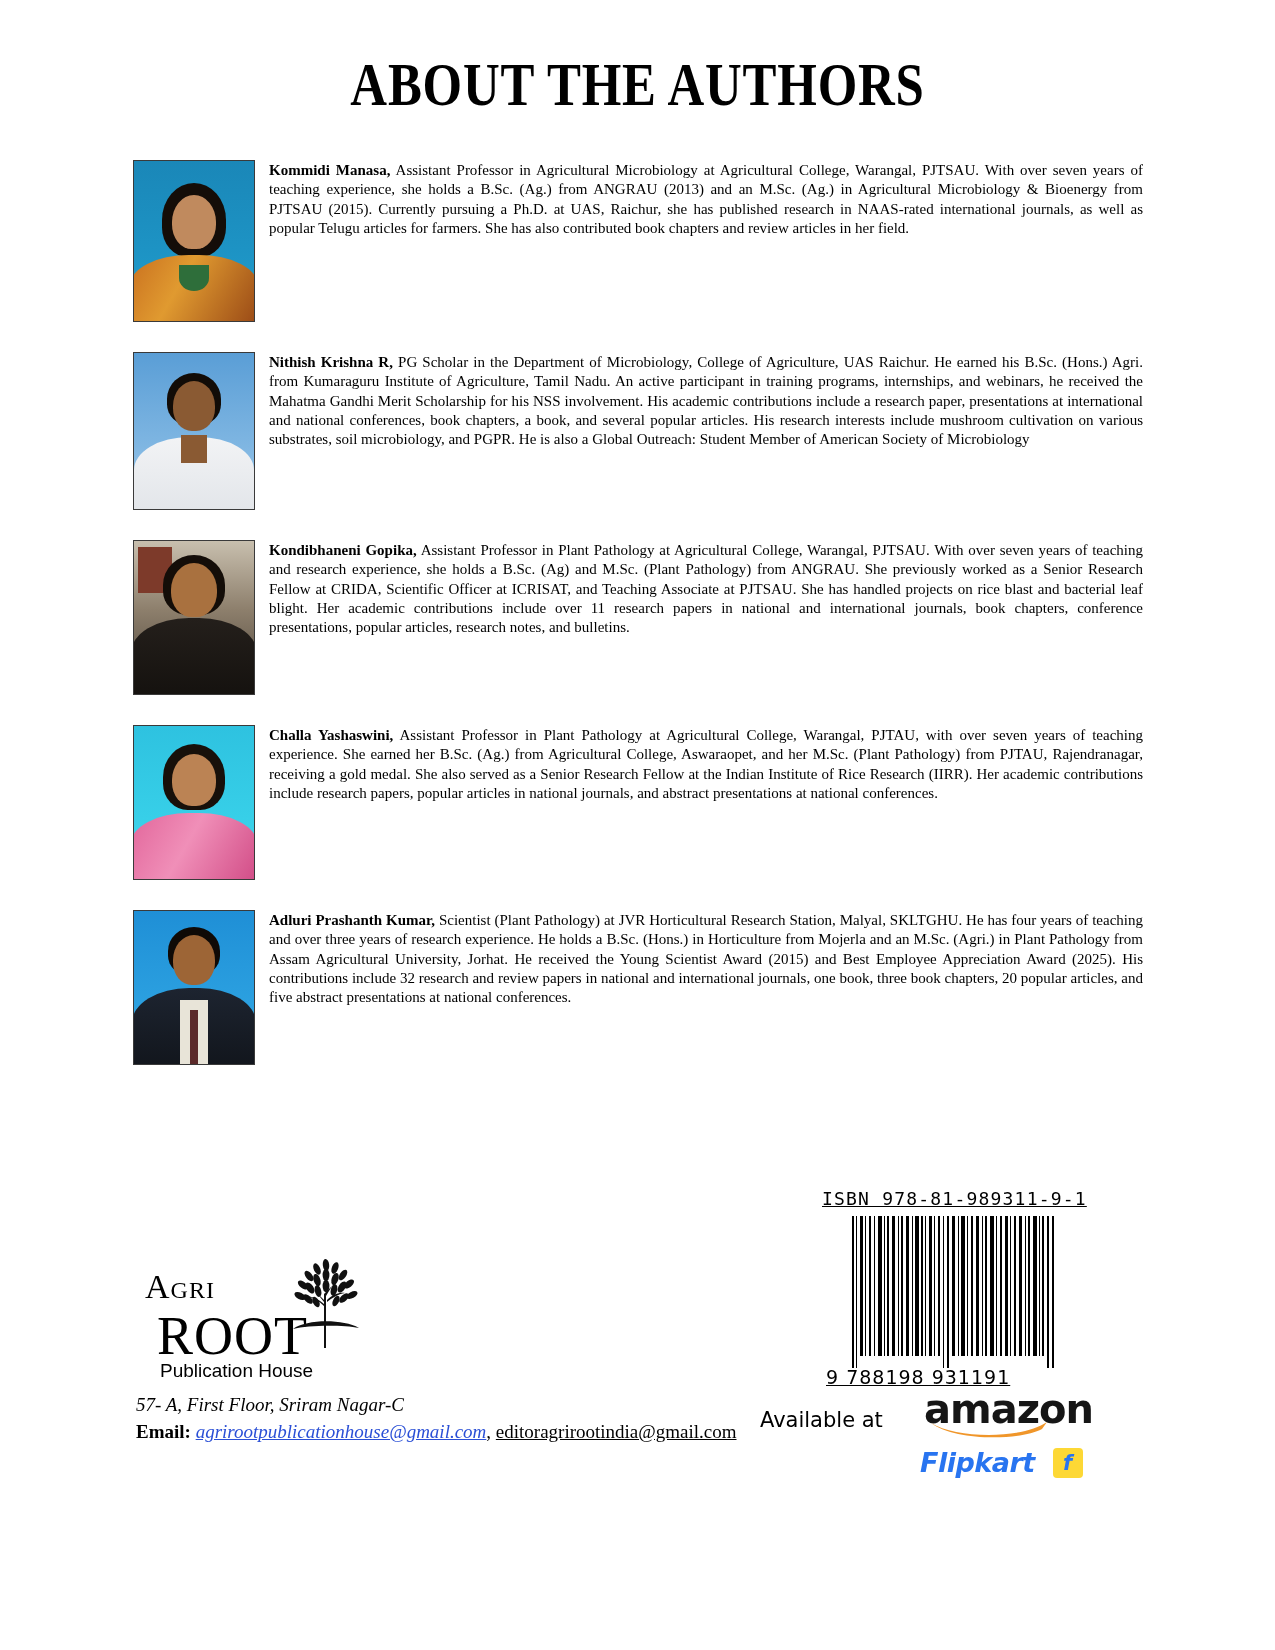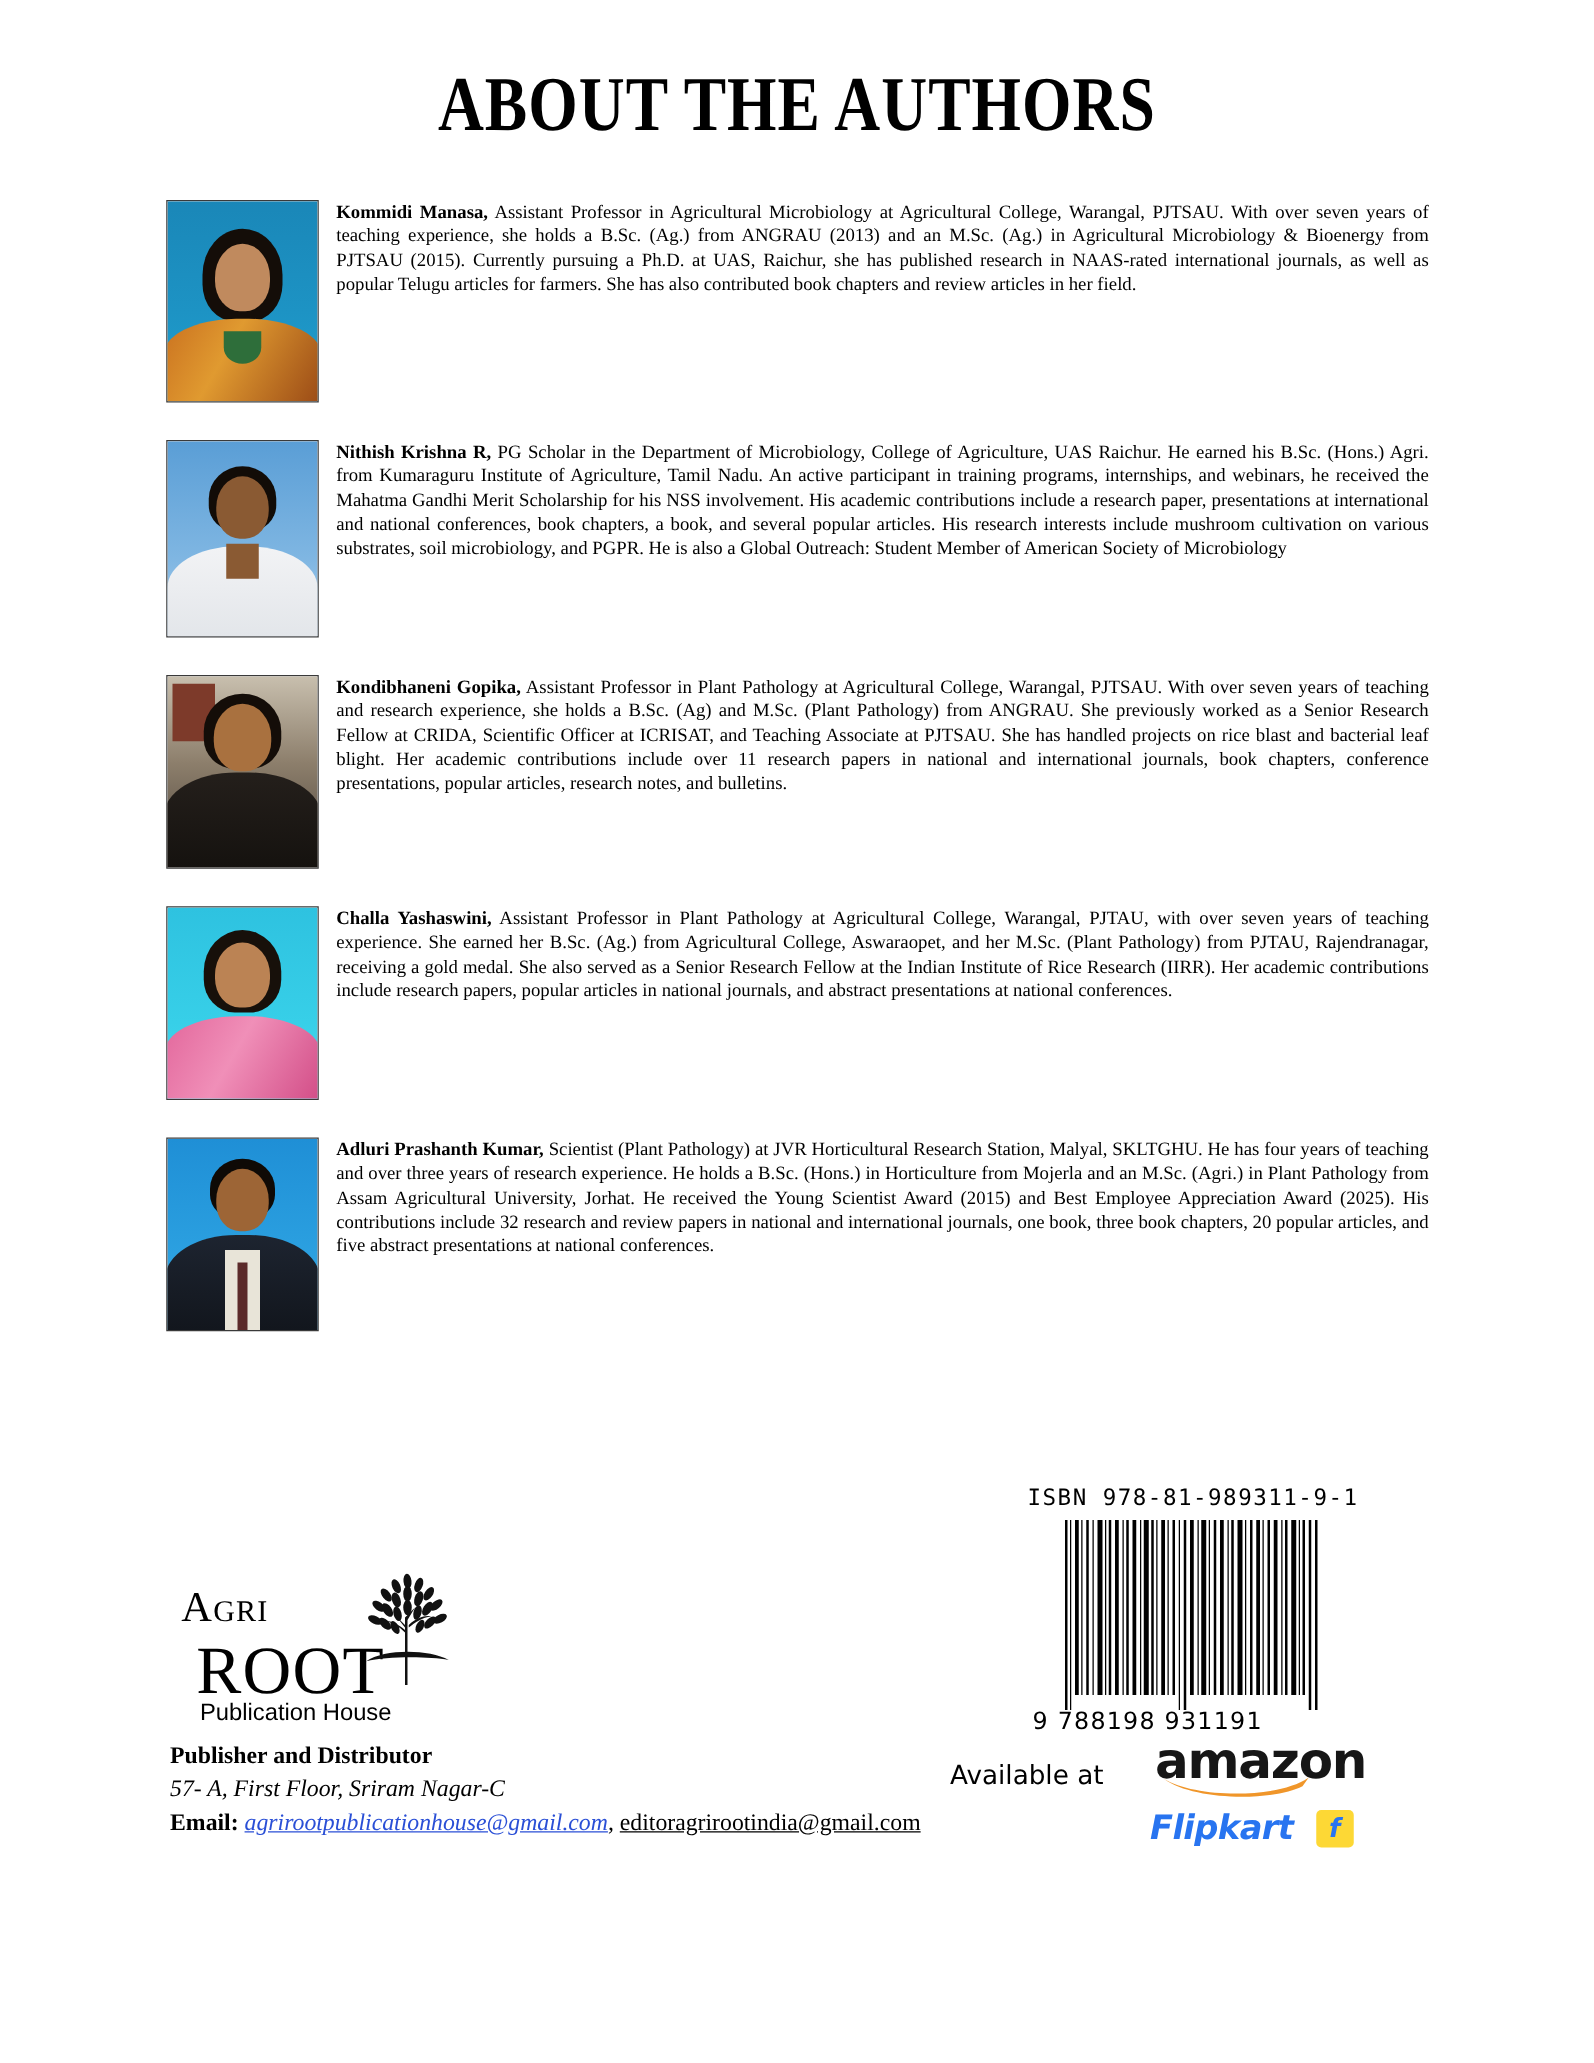--- a/index.html
+++ b/index.html
@@ -101,20 +101,21 @@
     bottom: 0;
     border-radius: 46% 46% 0 0;
   }
 
   
   .isbn-block {
     position: absolute;
     left: 846px;
     top: 1188px;
     width: 210px;
+    text-decoration: underline;
   }
   .isbn-text {
     font-family: "DejaVu Sans Mono", "Liberation Mono", monospace;
     font-size: 18px;
     letter-spacing: 1.2px;
     white-space: nowrap;
     margin-left: -24px;
     margin-bottom: 7px;
   }
   .barcode-wrap {
@@ -444,18 +445,17 @@
         <ellipse cx="25" cy="43" rx="3.2" ry="6" transform="rotate(-46 25 43)"></ellipse>
         <ellipse cx="61" cy="42" rx="3.2" ry="6" transform="rotate(44 61 42)"></ellipse>
         <ellipse cx="33" cy="46" rx="3" ry="5.6" transform="rotate(-28 33 46)"></ellipse>
         <ellipse cx="53" cy="45" rx="3" ry="5.6" transform="rotate(26 53 45)"></ellipse>
         <path d="M10 73 C24 63, 60 63, 76 72 C60 69, 26 69, 10 73 Z"></path>
       </g>
     </svg>
   </div>
 
   <div class="publisher-details">
-    <div class="pd-head">Publisher and Distributor</div>
     <div class="pd-addr">57- A, First Floor, Sriram Nagar-C</div>
     <div><span class="pd-lbl">Email:</span> <a href="#" class="link-italic">agrirootpublicationhouse@gmail.com</a><span>, </span><a href="#" class="link-plain">editoragrirootindia@gmail.com</a></div>
   </div>
 
 </div>
 
 </body></html>

